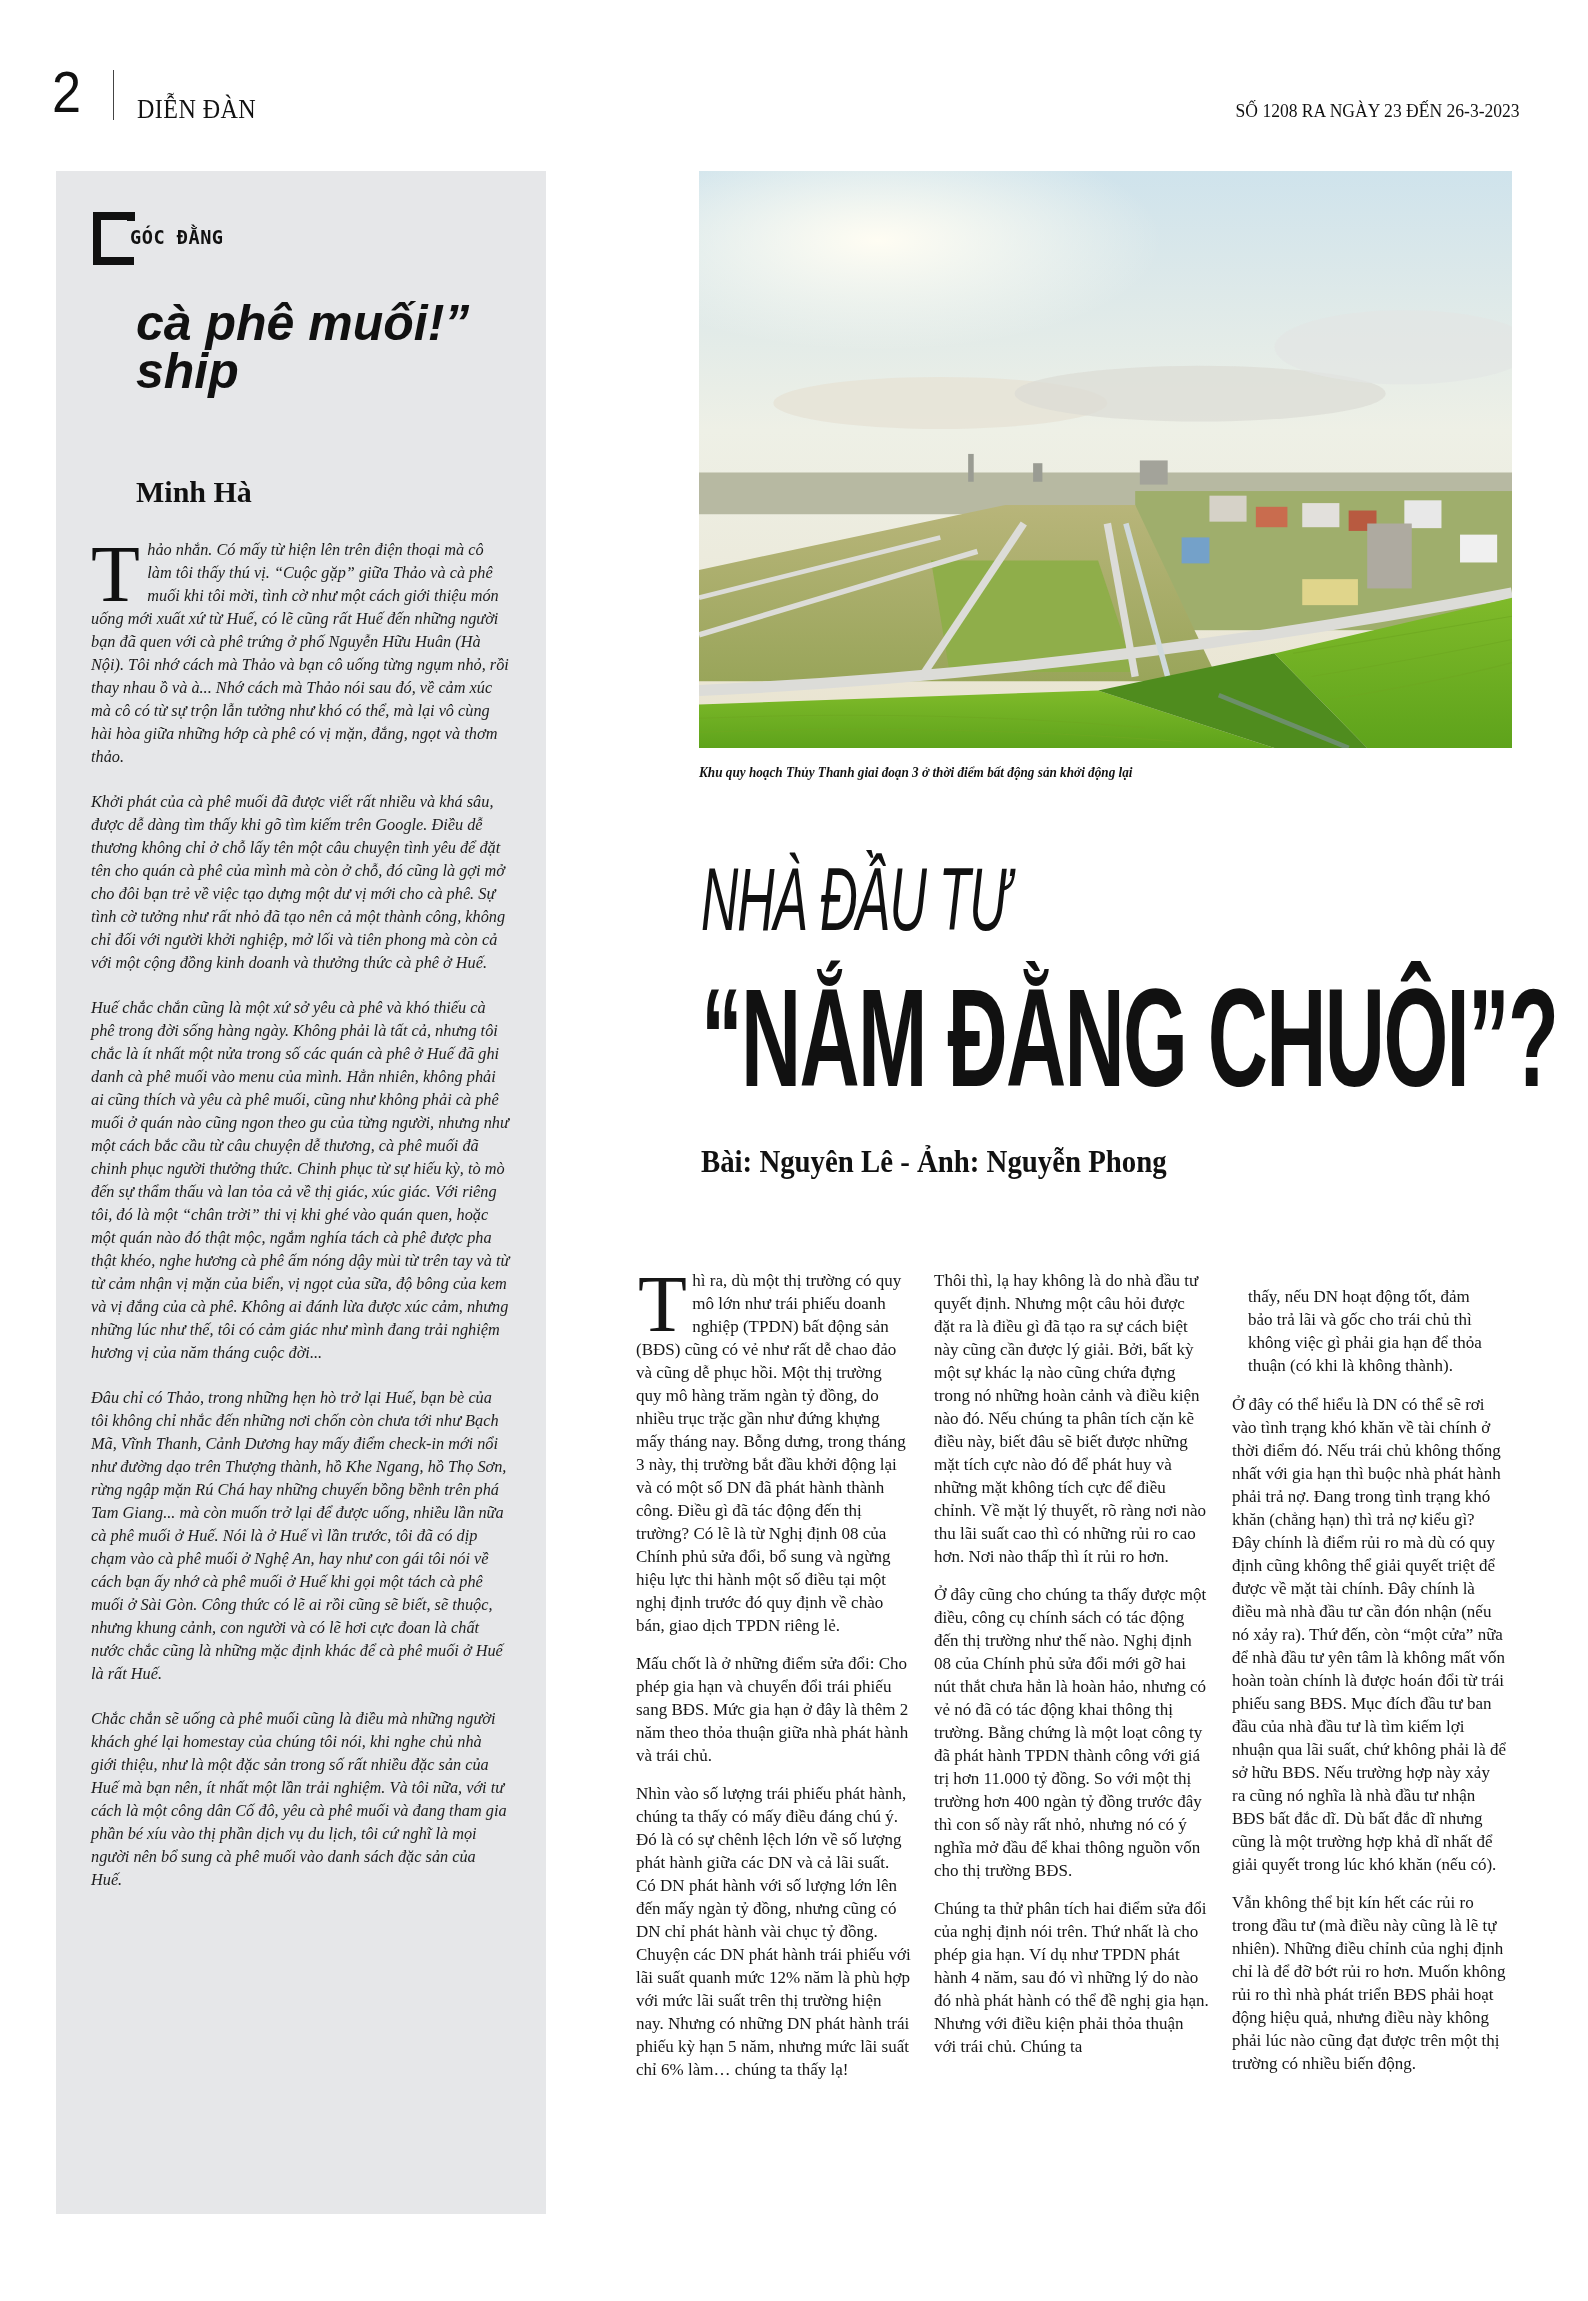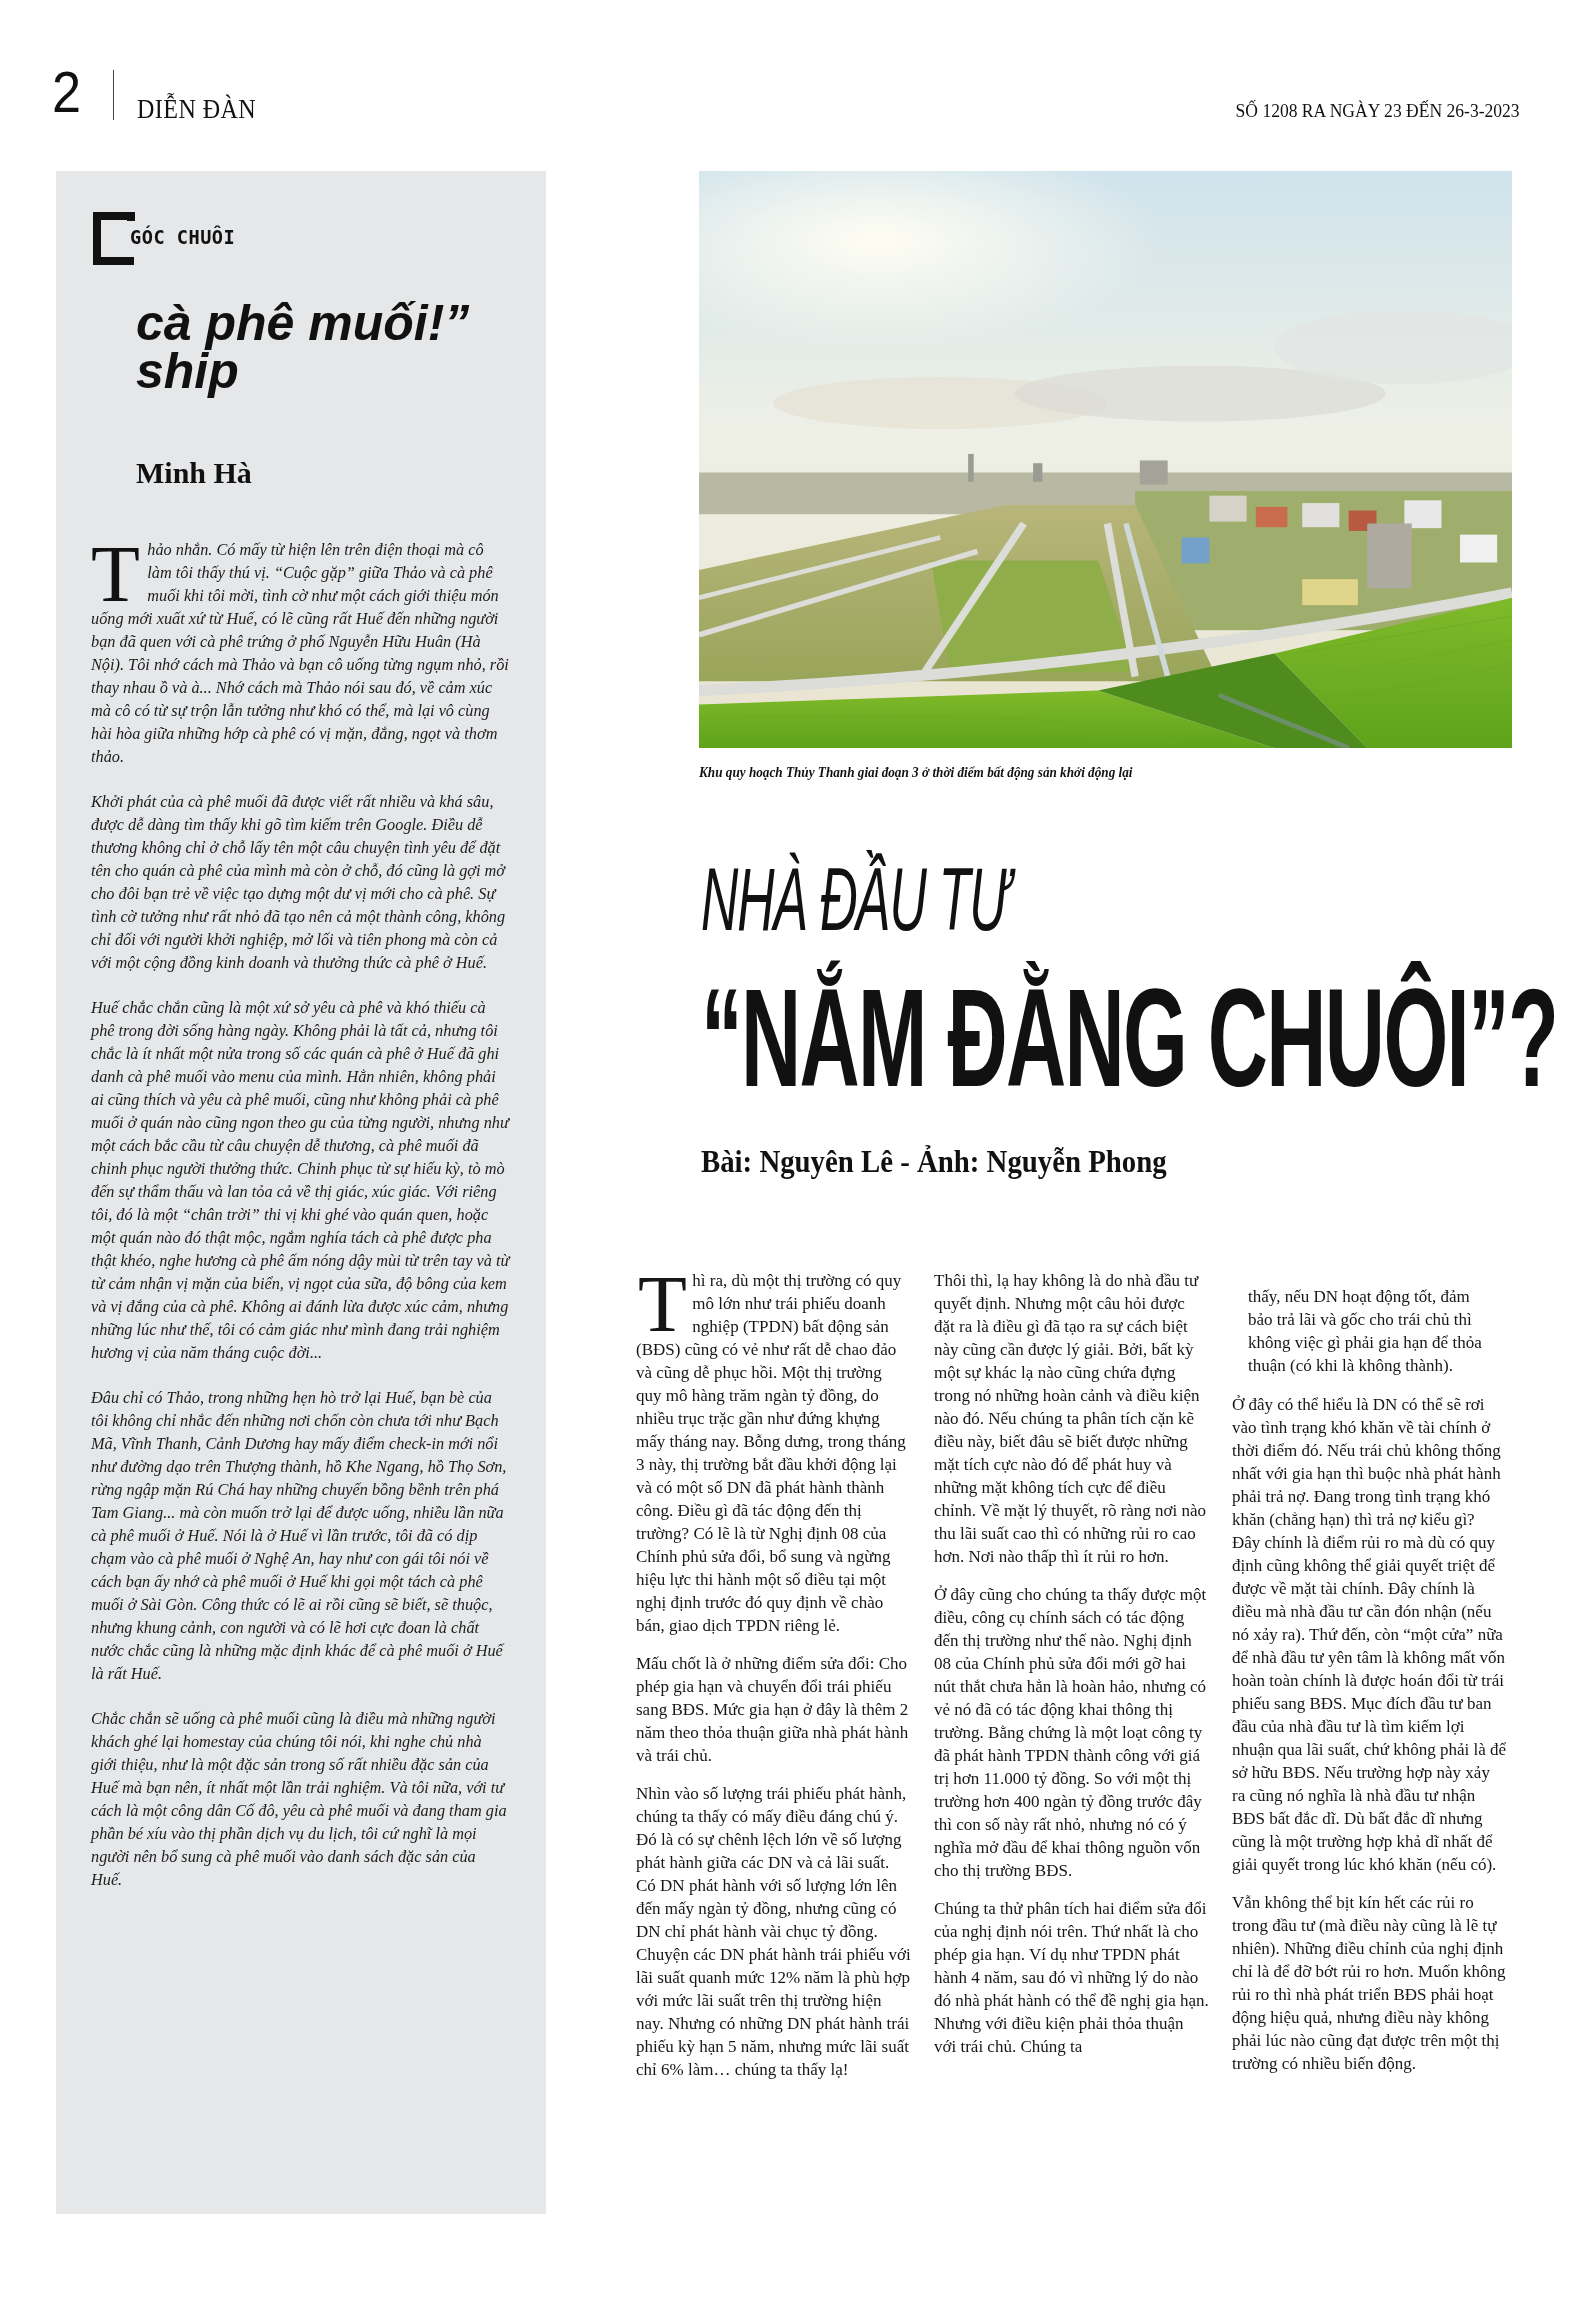--- a/index.html
+++ b/index.html
@@ -12,21 +12,21 @@
   .hdr-issue { position: absolute; right: 69px; top: 100px; font-family: "Liberation Serif", serif; font-size: 19.5px; transform: scaleX(0.9); transform-origin: right; white-space: nowrap; }
 
   
   .sidebar { position: absolute; left: 56px; top: 171px; width: 490px; height: 2043px; background: #e6e7e9; }
   .corner { position: absolute; left: 37px; top: 41px; width: 33px; height: 37px; border: 8.3px solid #111; border-right: none; }
   .corner::after { content: ""; position: absolute; left: 26px; top: -8.3px; width: 8.3px; height: 9.3px; background: #111; }
   .kicker { position: absolute; left: 74px; top: 56px; font-family: "DejaVu Sans Mono", monospace; font-weight: bold; font-size: 18.6px; letter-spacing: 0.5px; }
   .quote-head { position: absolute; left: 80px; top: 128px; font-family: "Liberation Sans", sans-serif; font-style: italic; }
   .qh-1 { font-size: 41px; line-height: 45px; font-weight: 400; }
   .qh-2 { font-size: 50px; line-height: 48px; font-weight: 700; }
-  .author { position: absolute; left: 80px; top: 285px; font-family: "Liberation Serif", serif; font-weight: 700; font-size: 30px; }
+  .author { position: absolute; left: 80px; top: 304px; font-family: "Liberation Serif", serif; font-weight: 700; font-size: 30px; }
   .col-left { position: absolute; left: 35px; top: 367px; width: 419px; font-family: "Liberation Serif", serif; font-style: italic; font-size: 16.3px; line-height: 23px; color: #1c1c1c; }
   .col-left p { margin: 0 0 22px 0; }
   .dropcap-i { float: left; font-family: "Liberation Serif", serif; font-style: normal; font-size: 80px; line-height: 61px; margin: 5.6px 7.4px 0 0; color: #111; }
 
   
   .photo { position: absolute; left: 699px; top: 171px; width: 813px; height: 577px; overflow: hidden; }
   .photo svg { display: block; width: 100%; height: 100%; }
   .caption { position: absolute; left: 699px; top: 764px; font-family: "Liberation Serif", serif; font-style: italic; font-weight: 700; font-size: 15px; transform: scaleX(0.88); transform-origin: left; white-space: nowrap; }
 
   
@@ -46,21 +46,21 @@
 </head>
 <body>
 
 <div class="hdr-num">2</div>
 <div class="hdr-bar"></div>
 <div class="hdr-section">DIỄN ĐÀN</div>
 <div class="hdr-issue">SỐ 1208 RA NGÀY 23 ĐẾN 26-3-2023</div>
 
 <aside class="sidebar">
   <div class="corner"></div>
-  <div class="kicker">GÓC CHUÔI</div>
+  <div class="kicker">GÓC ĐẰNG</div>
   <div class="quote-head">
     <div class="qh-2">cà phê muối!”</div>
     <div class="qh-2">ship</div>
   </div>
   <div class="author">Minh Hà</div>
   <div class="col-left">
     <p><span class="dropcap-i">T</span><span>hảo nhắn. Có mấy từ hiện lên trên điện thoại mà cô làm tôi thấy thú vị. “Cuộc gặp” giữa Thảo và cà phê muối khi tôi mời, tình cờ như một cách giới thiệu món uống mới xuất xứ từ Huế, có lẽ cũng rất Huế đến những người bạn đã quen với cà phê trứng ở phố Nguyễn Hữu Huân (Hà Nội). Tôi nhớ cách mà Thảo và bạn cô uống từng ngụm nhỏ, rồi thay nhau ồ và à... Nhớ cách mà Thảo nói sau đó, về cảm xúc mà cô có từ sự trộn lẫn tưởng như khó có thể, mà lại vô cùng hài hòa giữa những hớp cà phê có vị mặn, đắng, ngọt và thơm thảo.</span></p>
     <p>Khởi phát của cà phê muối đã được viết rất nhiều và khá sâu, được dễ dàng tìm thấy khi gõ tìm kiếm trên Google. Điều dễ thương không chỉ ở chỗ lấy tên một câu chuyện tình yêu để đặt tên cho quán cà phê của mình mà còn ở chỗ, đó cũng là gợi mở cho đôi bạn trẻ về việc tạo dựng một dư vị mới cho cà phê. Sự tình cờ tưởng như rất nhỏ đã tạo nên cả một thành công, không chỉ đối với người khởi nghiệp, mở lối và tiên phong mà còn cả với một cộng đồng kinh doanh và thưởng thức cà phê ở Huế.</p>
     <p>Huế chắc chắn cũng là một xứ sở yêu cà phê và khó thiếu cà phê trong đời sống hàng ngày. Không phải là tất cả, nhưng tôi chắc là ít nhất một nửa trong số các quán cà phê ở Huế đã ghi danh cà phê muối vào menu của mình. Hẳn nhiên, không phải ai cũng thích và yêu cà phê muối, cũng như không phải cà phê muối ở quán nào cũng ngon theo gu của từng người, nhưng như một cách bắc cầu từ câu chuyện dễ thương, cà phê muối đã chinh phục người thưởng thức. Chinh phục từ sự hiếu kỳ, tò mò đến sự thẩm thấu và lan tỏa cả về thị giác, xúc giác. Với riêng tôi, đó là một “chân trời” thi vị khi ghé vào quán quen, hoặc một quán nào đó thật mộc, ngắm nghía tách cà phê được pha thật khéo, nghe hương cà phê ấm nóng dậy mùi từ trên tay và từ từ cảm nhận vị mặn của biển, vị ngọt của sữa, độ bông của kem và vị đắng của cà phê. Không ai đánh lừa được xúc cảm, nhưng những lúc như thế, tôi có cảm giác như mình đang trải nghiệm hương vị của năm tháng cuộc đời...</p>
     <p>Đâu chỉ có Thảo, trong những hẹn hò trở lại Huế, bạn bè của tôi không chỉ nhắc đến những nơi chốn còn chưa tới như Bạch Mã, Vĩnh Thanh, Cảnh Dương hay mấy điểm check-in mới nổi như đường dạo trên Thượng thành, hồ Khe Ngang, hồ Thọ Sơn, rừng ngập mặn Rú Chá hay những chuyến bồng bềnh trên phá Tam Giang... mà còn muốn trở lại để được uống, nhiều lần nữa cà phê muối ở Huế. Nói là ở Huế vì lần trước, tôi đã có dịp chạm vào cà phê muối ở Nghệ An, hay như con gái tôi nói về cách bạn ấy nhớ cà phê muối ở Huế khi gọi một tách cà phê muối ở Sài Gòn. Công thức có lẽ ai rồi cũng sẽ biết, sẽ thuộc, nhưng khung cảnh, con người và có lẽ hơi cực đoan là chất nước chắc cũng là những mặc định khác để cà phê muối ở Huế là rất Huế.</p>

